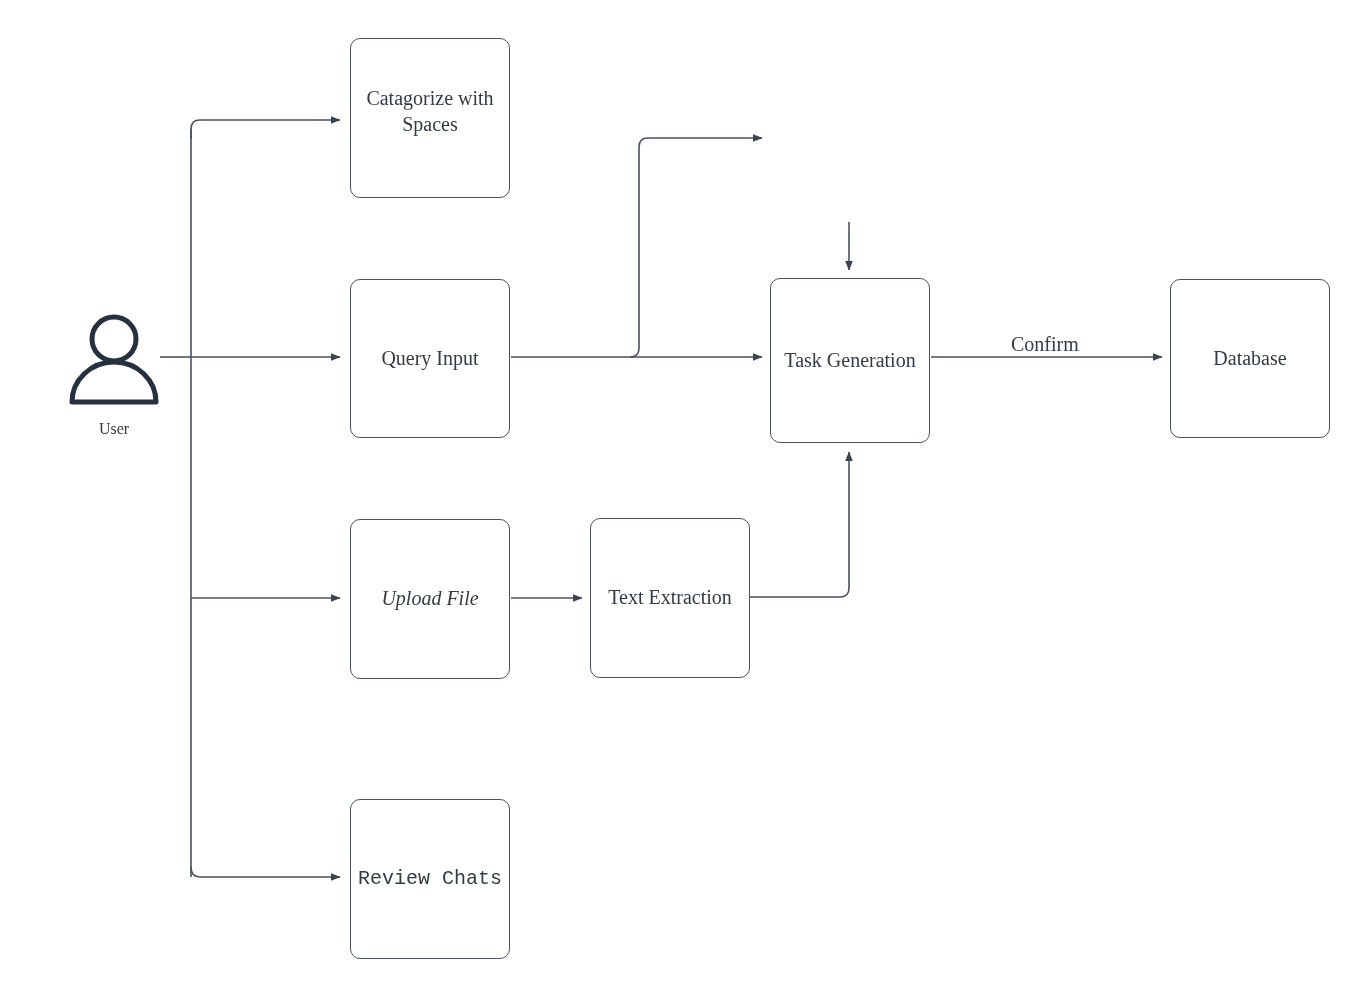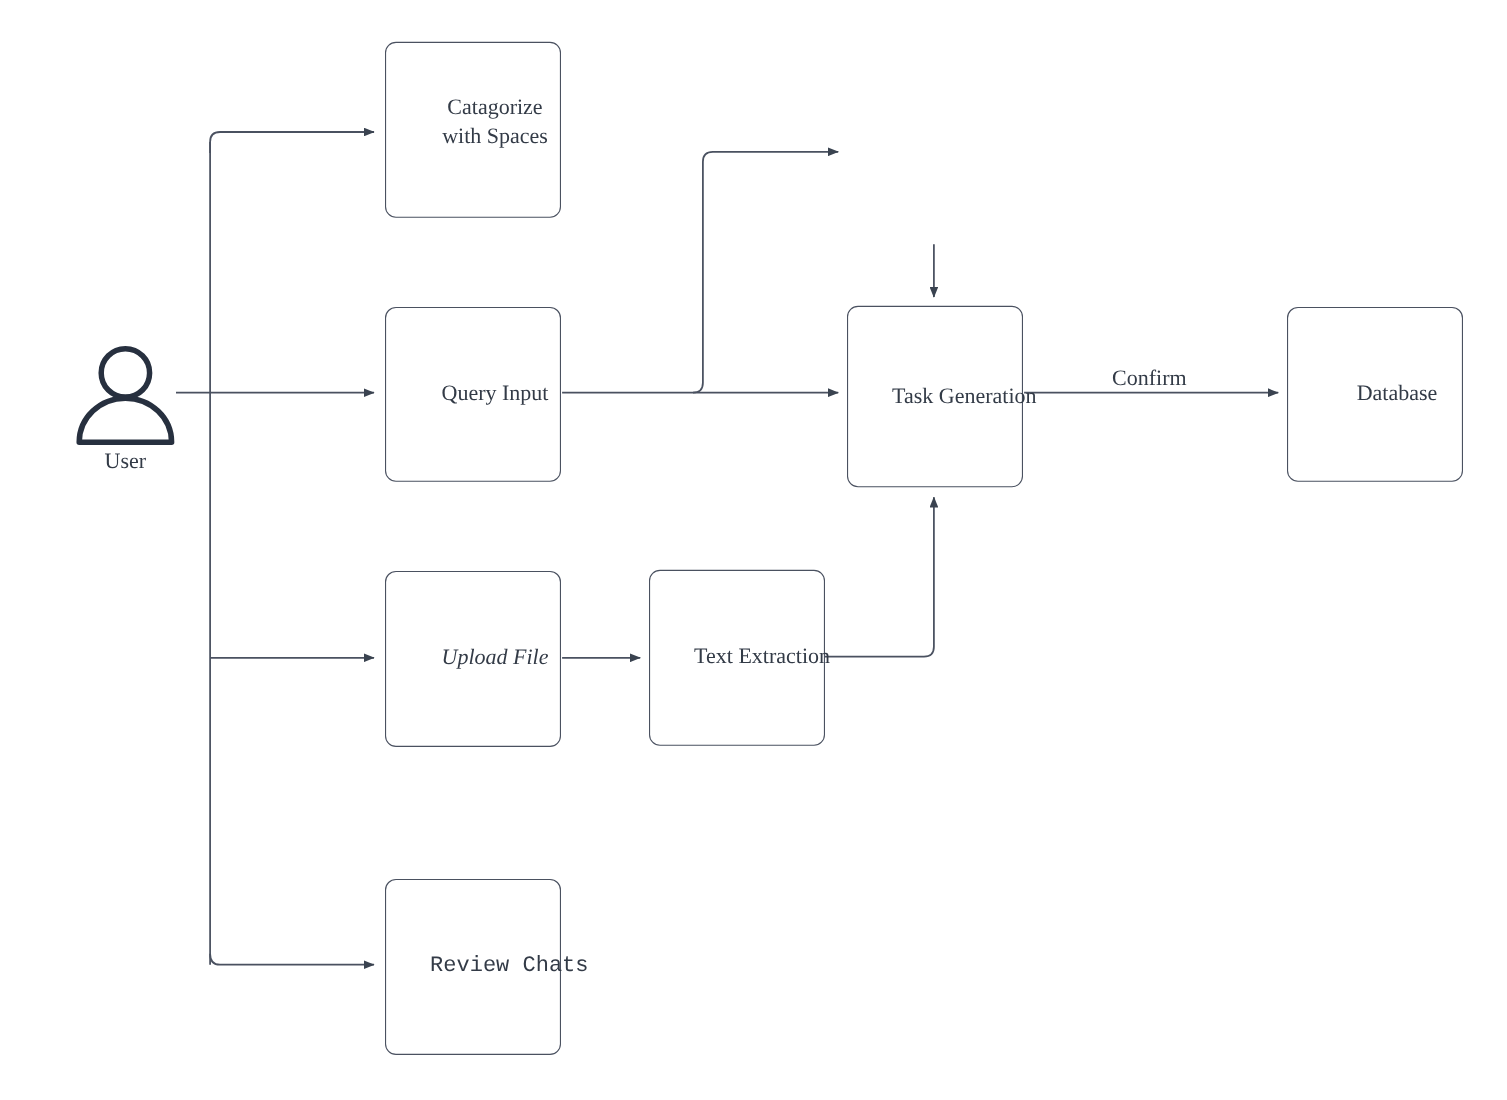--- a/index.html
+++ b/index.html
@@ -34,21 +34,20 @@
     border-radius: 10px;
     background: #ffffff;
     display: flex;
     align-items: center;
     justify-content: center;
     text-align: center;
     line-height: 1.28;
     font-size: 20px;
     color: #333b47;
     white-space: nowrap;
-    padding-left: 40px;
   }
   .node.wrap {
     white-space: normal;
     align-items: flex-start;
     padding-top: 47px;
   }
   .node-label {
     display: block;
     width: 100%;
   }
@@ -67,23 +66,23 @@
   }
   #actor-user .actor-svg {
     display: block;
     width: 96px;
     height: 94px;
   }
   #actor-user .actor-label {
     display: block;
     width: 96px;
     text-align: center;
-    font-size: 20px;
+    font-size: 16px;
     color: #333b47;
-    margin-top: 2px;
+    margin-top: 14px;
   }
 </style>
 </head>
 <body>
 
 <div id="diagram-root">
 
   <svg id="edge-layer" viewBox="0 0 1370 1000" width="1370" height="1000" xmlns="http://www.w3.org/2000/svg">
     <defs>
       <marker id="arrowhead" markerWidth="10" markerHeight="8" refX="9.4" refY="4" orient="auto" markerUnits="userSpaceOnUse">

